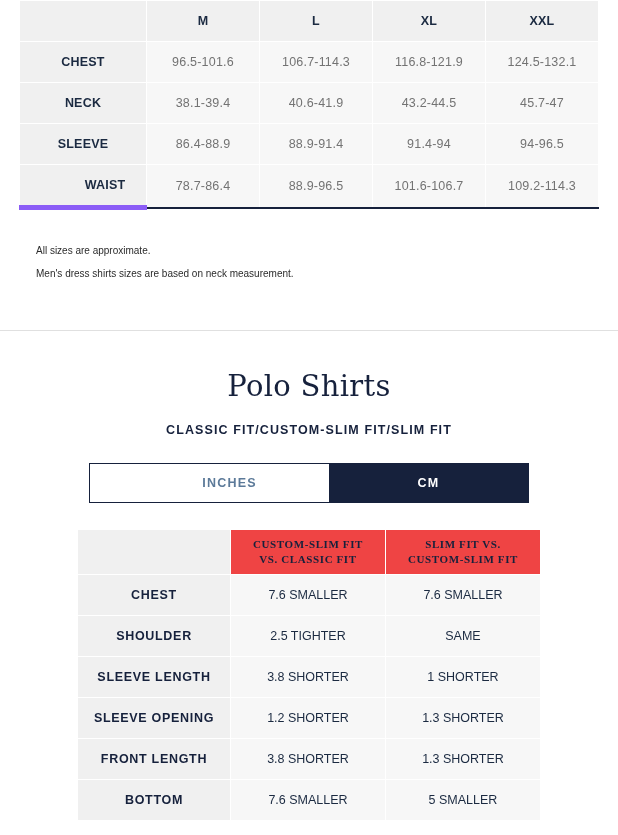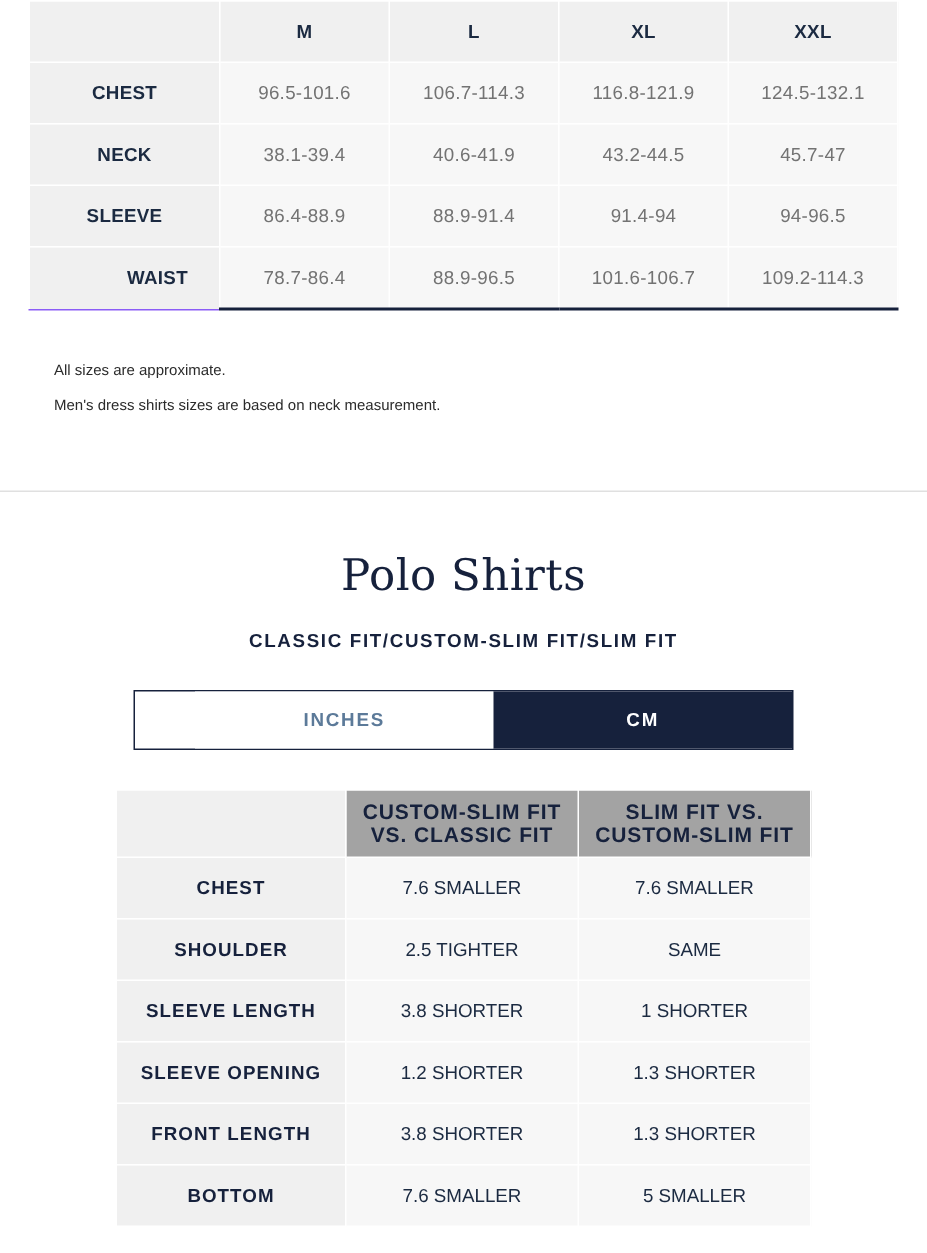--- a/index.html
+++ b/index.html
@@ -60,21 +60,21 @@
     height: 40px;
     background: #f7f7f7;
     color: #737373;
     font-size: 13px;
   }
   tr.last-row td.cell,
   tr.last-row td.row-label {
     border-bottom: 2px solid #16213c;
   }
   tr.last-row td.row-label {
-    border-bottom: 1px solid #8b5cf6;
+    border-bottom: 5px solid #8b5cf6;
     padding-left: 44px;
   }
 
   .notes {
     margin: 30px 0 0 36px;
     font-size: 10px;
     line-height: 21px;
     color: #2b2b2b;
   }
   .notes div {
@@ -148,26 +148,27 @@
     padding: 0 4px;
   }
   .fit-corner {
     width: 144px;
     height: 44px;
     background: #f0f0f0;
   }
   .fit-head {
     width: 146px;
     height: 44px;
-    background: #a3a3a3;
-    font-size: 14px;
+    background: #ef4444;
+    font-size: 11px;
     font-weight: bold;
     letter-spacing: 0.6px;
     line-height: 15px;
     color: #16213c;
+    font-family: Liberation Serif, serif;
   }
   .fit-row-label {
     width: 144px;
     height: 40px;
     background: #f0f0f0;
     font-size: 12.5px;
     font-weight: bold;
     letter-spacing: 0.7px;
     color: #16213c;
   }

